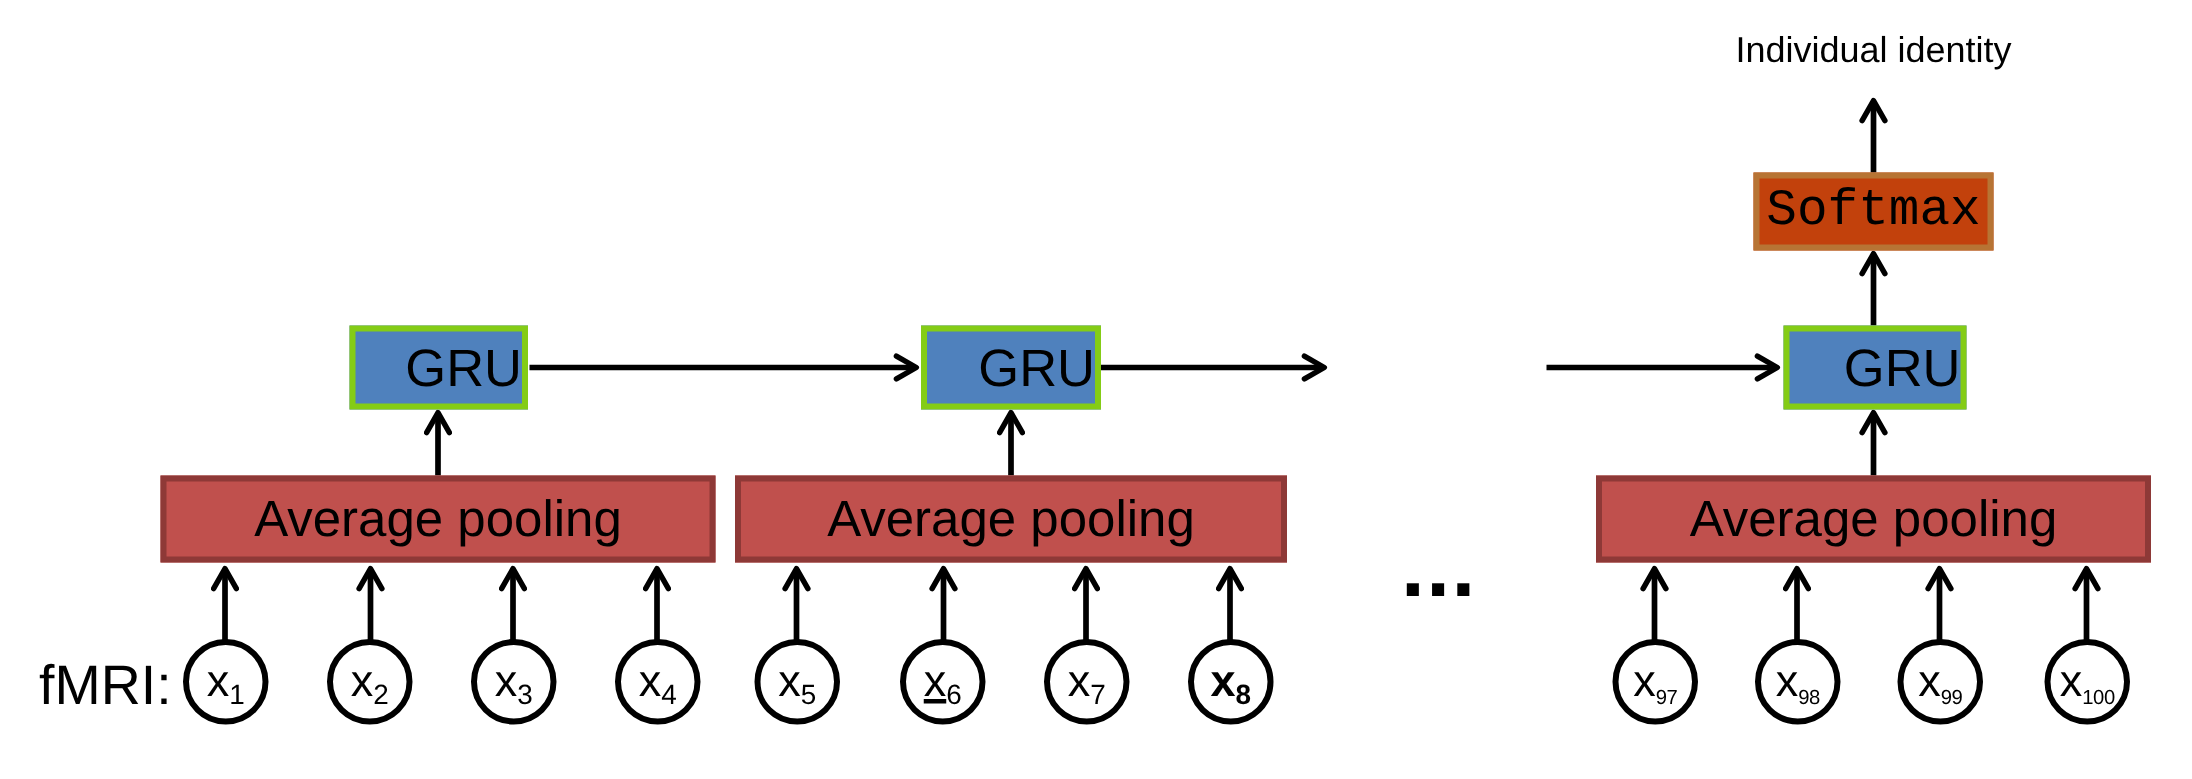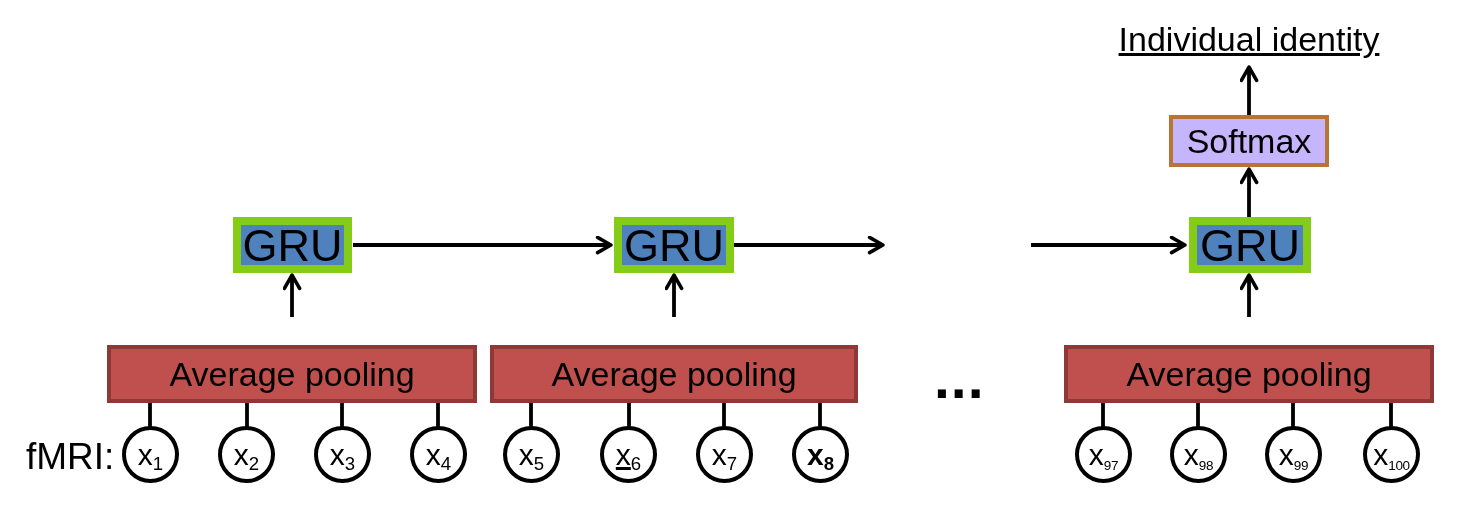--- a/index.html
+++ b/index.html
@@ -26,33 +26,34 @@
     position: absolute;
     box-sizing: border-box;
     display: flex;
     align-items: center;
     justify-content: center;
     line-height: 1;
     white-space: nowrap;
   }
   .gru-box {
     background: #4f81bd;
-    border: 8px solid #84cc16;
-    font-size: 45px;
+    border: 4px solid #84cc16;
+    font-size: 35px;
+    justify-content: flex-end;
   }
   .pool-box {
     background: #c0504d;
     border: 4px solid #8e3937;
     font-size: 34px;
-    margin-top: 28px;
   }
   .softmax-box {
-    background: #c4b5fd;
+    background: #c2410c;
     border: 4px solid #b77434;
     font-size: 34px;
+    font-family: Liberation Mono, monospace;
   }
   .input-circle {
     position: absolute;
     box-sizing: border-box;
     width: 57px;
     height: 57px;
     top: 426px;
     border: 4px solid #000000;
     border-radius: 50%;
     background: #ffffff;
@@ -80,22 +81,21 @@
   #fmri-label {
     left: 26px;
     top: 438px;
     font-size: 37px;
   }
   #output-label {
     left: 1089px;
     top: 22px;
     width: 320px;
     text-align: center;
-    font-size: 34px;
-    text-decoration: underline;
+    font-size: 24px;
   }
   #ellipsis {
     left: 934px;
     top: 350px;
     font-size: 57px;
     font-weight: bold;
     letter-spacing: 1px;
   }
 </style>
 </head>

